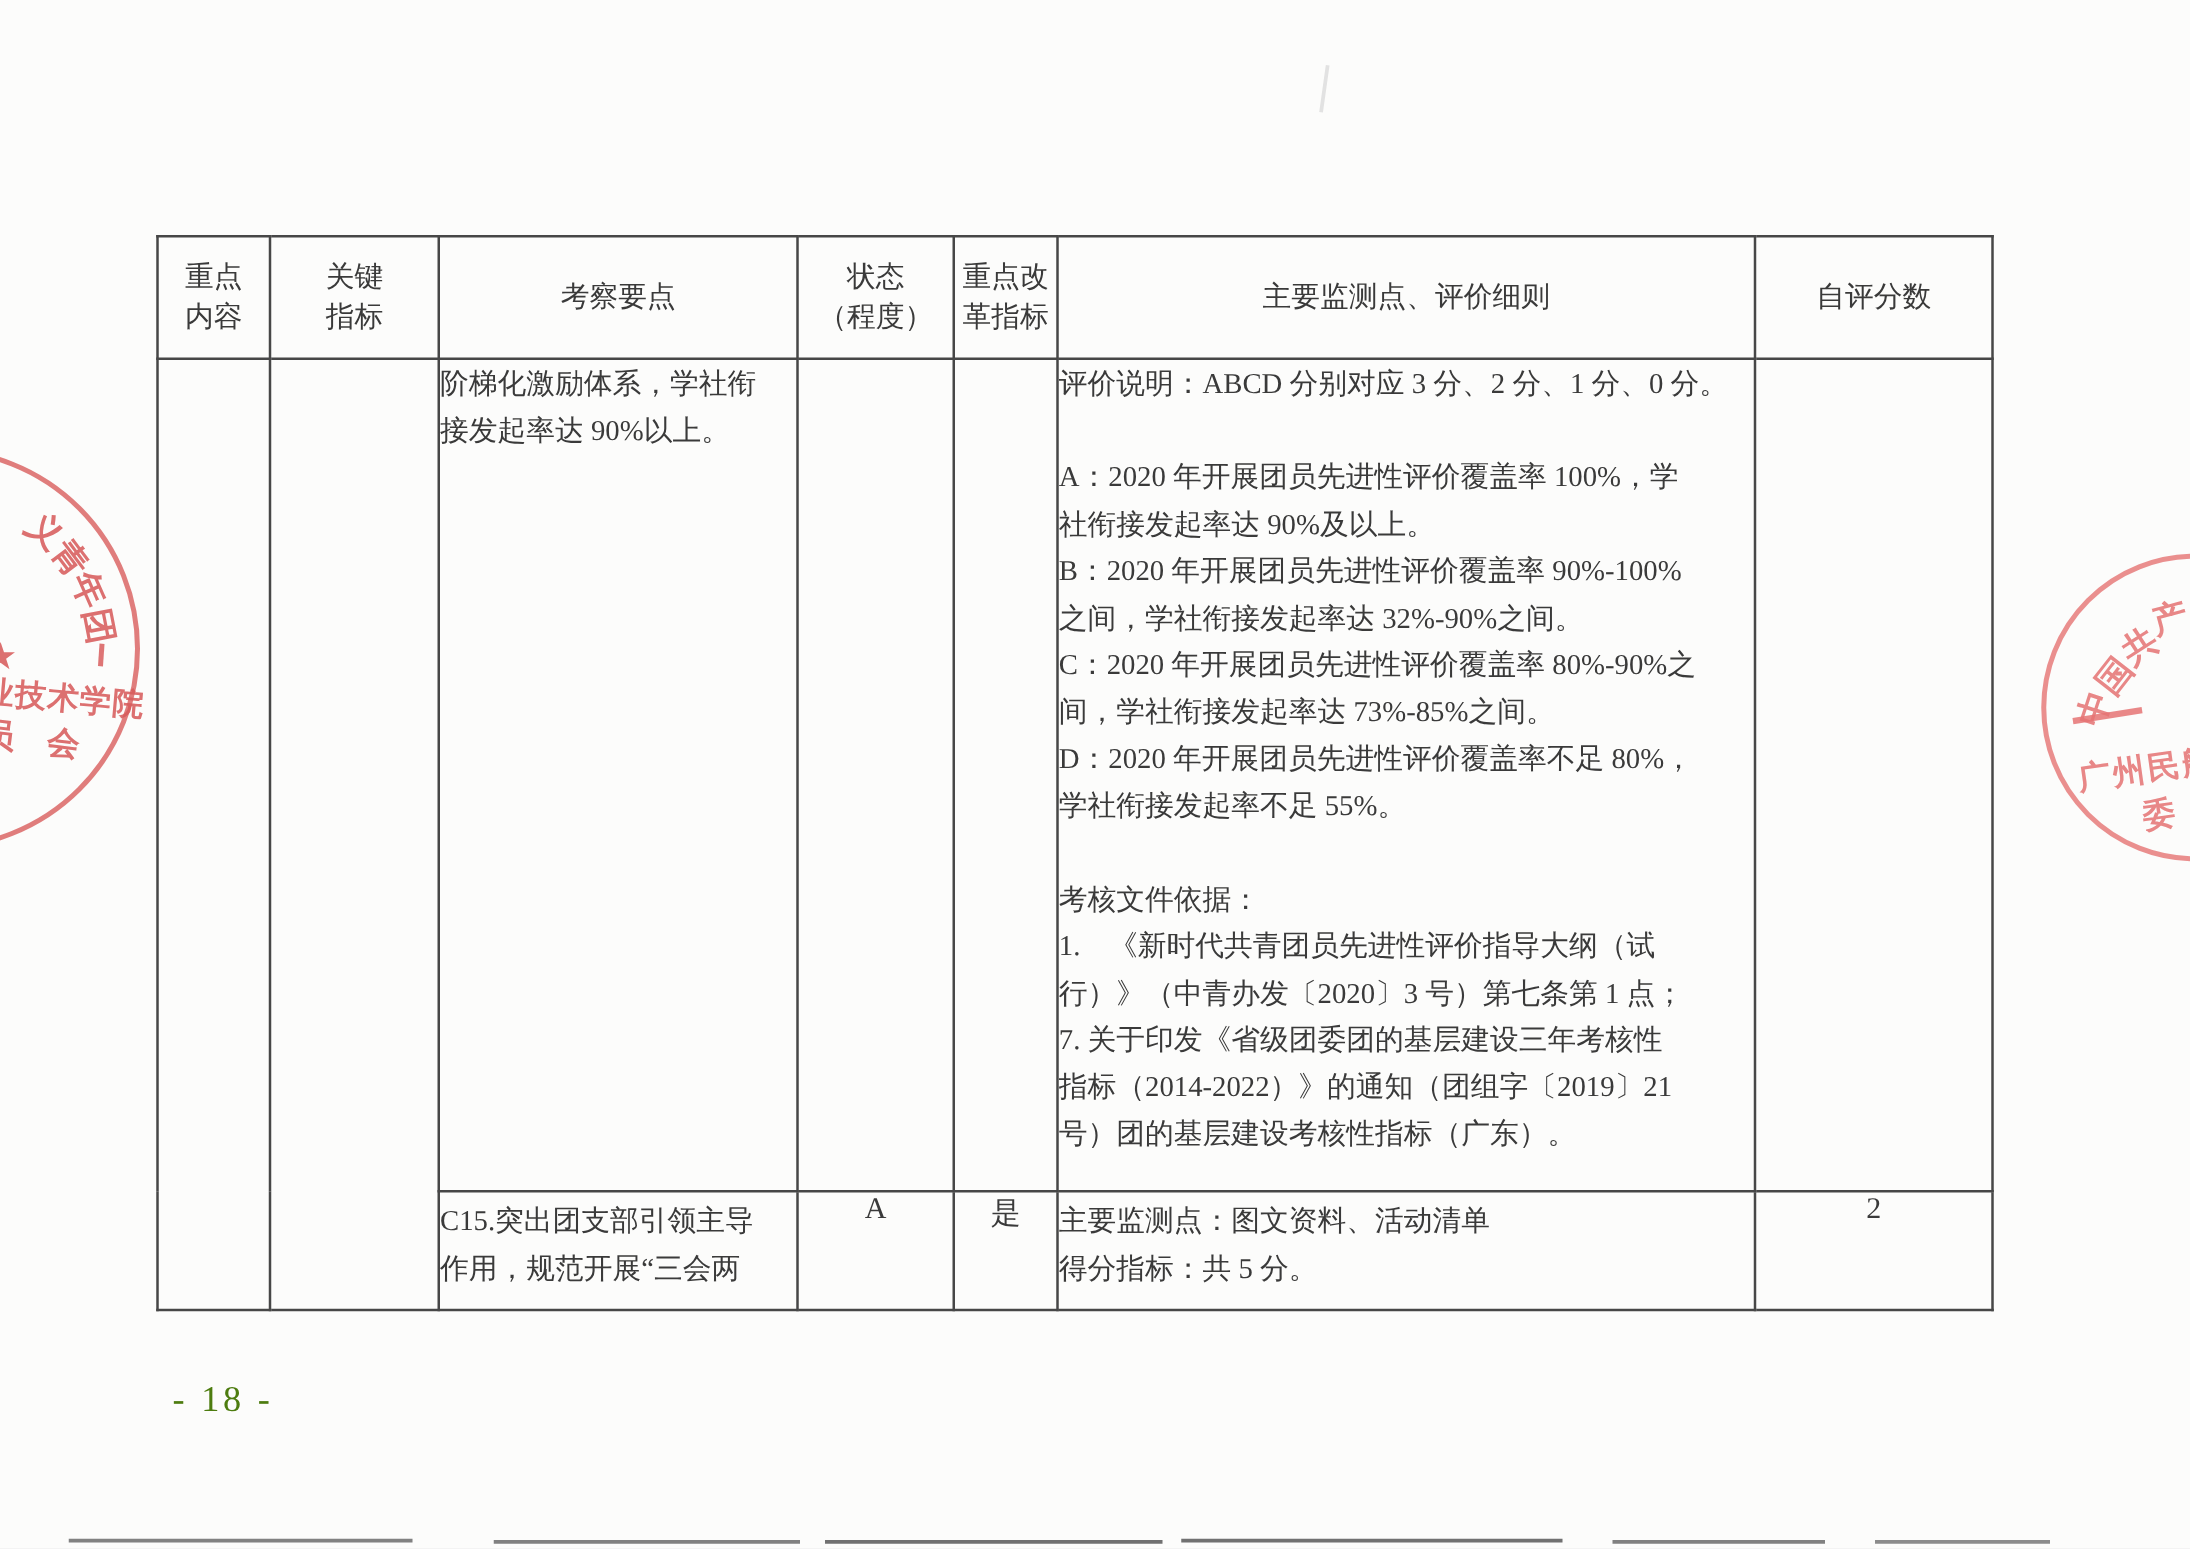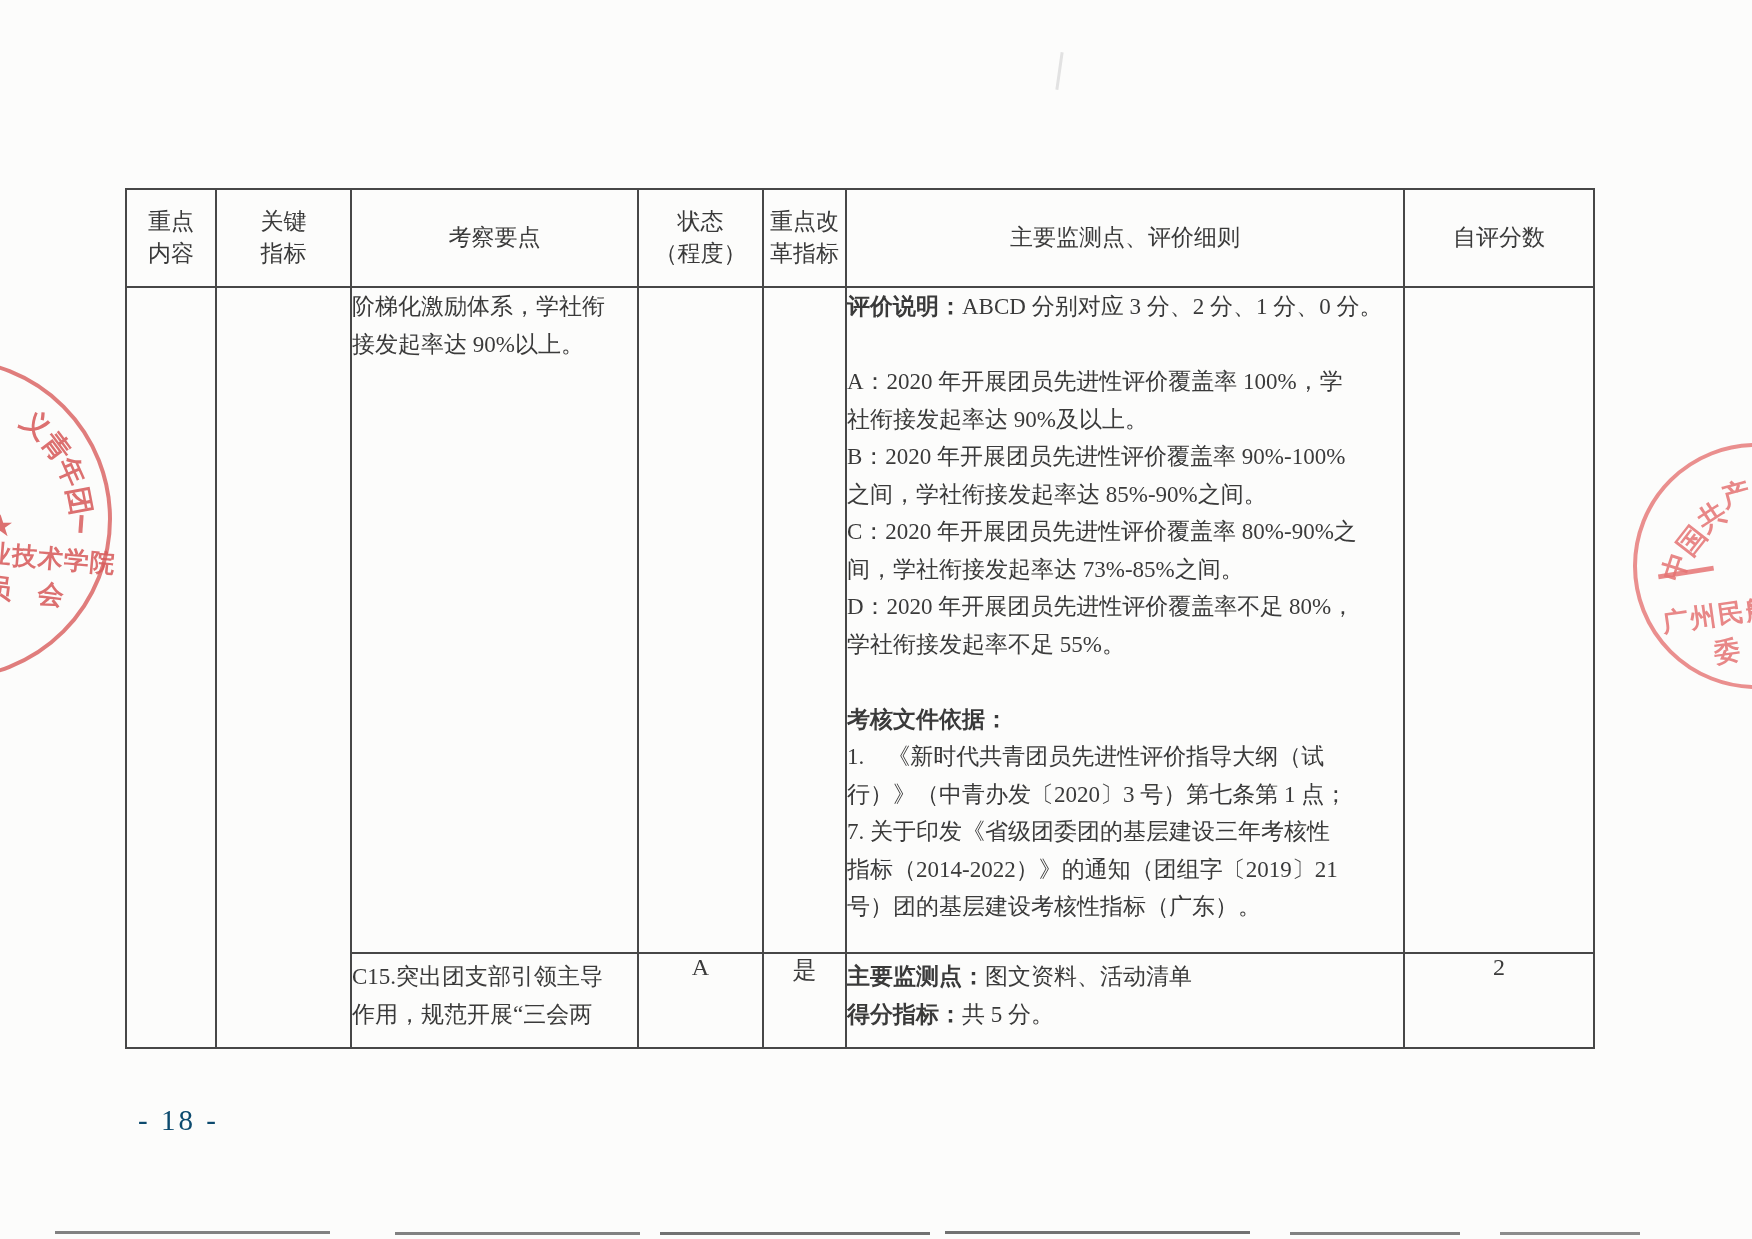--- a/index.html
+++ b/index.html
@@ -11,22 +11,22 @@
   tr.hdr{height:98px}
   tr.hdr th{vertical-align:middle;text-align:center;line-height:32px;font-size:23px}
   tr.r1{height:666px}
   tr.r2{height:95px}
   .hline{display:block}
   td.c-insp{padding:5px 8px 0 11px;line-height:37.5px}
   td.c-mon{padding:5px 10px 0 13px;line-height:37.5px}
   td.mid{vertical-align:middle;text-align:center;font-size:24px}
   .ln{height:37.5px;white-space:nowrap}
   .blank{height:37.5px}
-  .b{font-weight:bold;font-family:"Liberation Sans","DejaVu Sans",sans-serif}
-  .page-num{position:absolute;left:138px;top:1104px;font-size:29px;letter-spacing:3px;color:#0c4a6e}
+  .b{font-weight:normal;font-family:"Liberation Sans","DejaVu Sans",sans-serif}
+  .page-num{position:absolute;left:138px;top:1104px;font-size:29px;letter-spacing:3px;color:#4d7c0f}
   
   .stampwrap{position:absolute;left:0;top:0;width:100%;height:100%;pointer-events:none}
   .sc{position:absolute;font-family:"Liberation Sans","DejaVu Sans",sans-serif;font-weight:bold;white-space:nowrap}
   .st-l{color:#d85d5d;opacity:.88}
   .st-r{color:#e57373;opacity:.85}
   .circ-l{position:absolute;left:-210px;top:358px;width:322px;height:322px;border:4px solid #d85d5d;
           border-radius:50%;opacity:.8}
   .circ-r{position:absolute;left:1633px;top:443px;width:246px;height:246px;border:4px solid #e57373;
           border-radius:50%;opacity:.8}
   .bar-l{position:absolute;left:79px;top:515px;width:4px;height:18px;background:#d85d5d;opacity:.85;transform:rotate(4deg)}
@@ -87,21 +87,21 @@
         <div class="ln">接发起率达 90%以上。</div>
       </td>
       <td class="mid"></td>
       <td class="mid"></td>
       <td class="c-mon">
         <div class="ln"><span class="b">评价说明：</span><span>ABCD 分别对应 3 分、2 分、1 分、0 分。</span></div>
         <div class="blank"></div>
         <div class="ln">A：2020 年开展团员先进性评价覆盖率 100%，学</div>
         <div class="ln">社衔接发起率达 90%及以上。</div>
         <div class="ln">B：2020 年开展团员先进性评价覆盖率 90%-100%</div>
-        <div class="ln">之间，学社衔接发起率达 85%-90%之间。</div>
+        <div class="ln">之间，学社衔接发起率达 32%-90%之间。</div>
         <div class="ln">C：2020 年开展团员先进性评价覆盖率 80%-90%之</div>
         <div class="ln">间，学社衔接发起率达 73%-85%之间。</div>
         <div class="ln">D：2020 年开展团员先进性评价覆盖率不足 80%，</div>
         <div class="ln">学社衔接发起率不足 55%。</div>
         <div class="blank"></div>
         <div class="ln b">考核文件依据：</div>
         <div class="ln">1.　《新时代共青团员先进性评价指导大纲（试</div>
         <div class="ln">行）》（中青办发〔2020〕3 号）第七条第 1 点；</div>
         <div class="ln">7. 关于印发《省级团委团的基层建设三年考核性</div>
         <div class="ln">指标（2014-2022）》的通知（团组字〔2019〕21</div>

